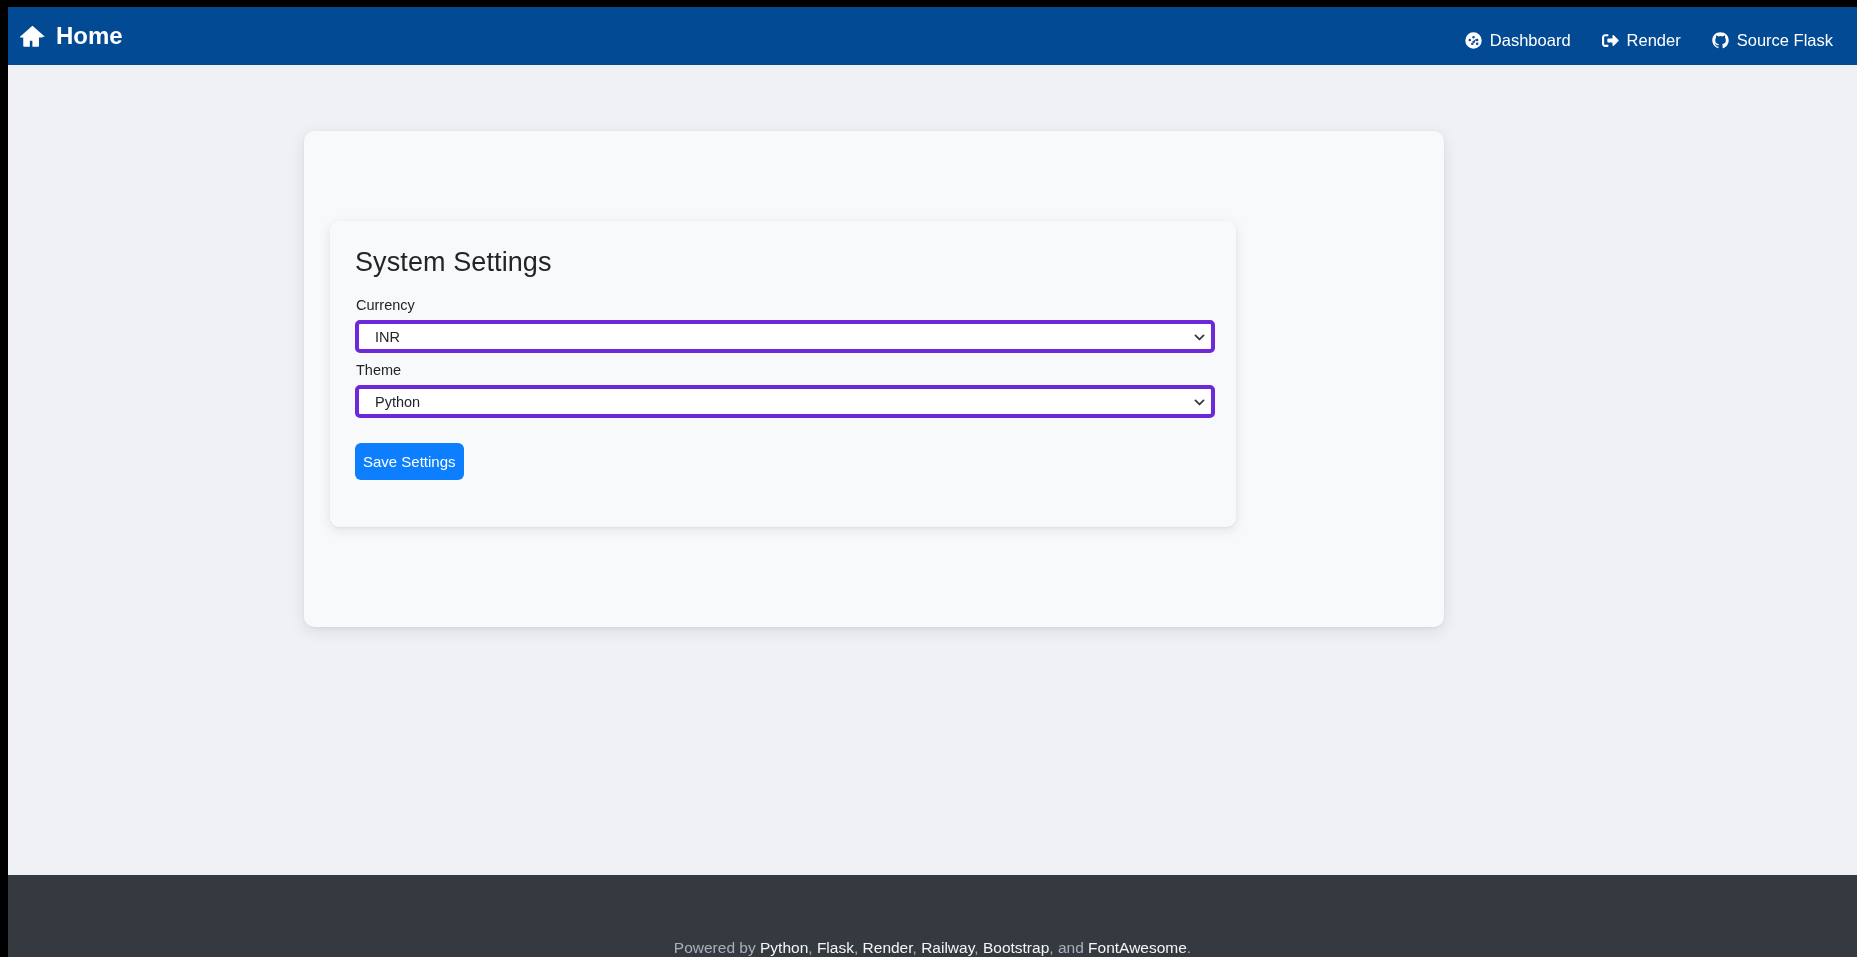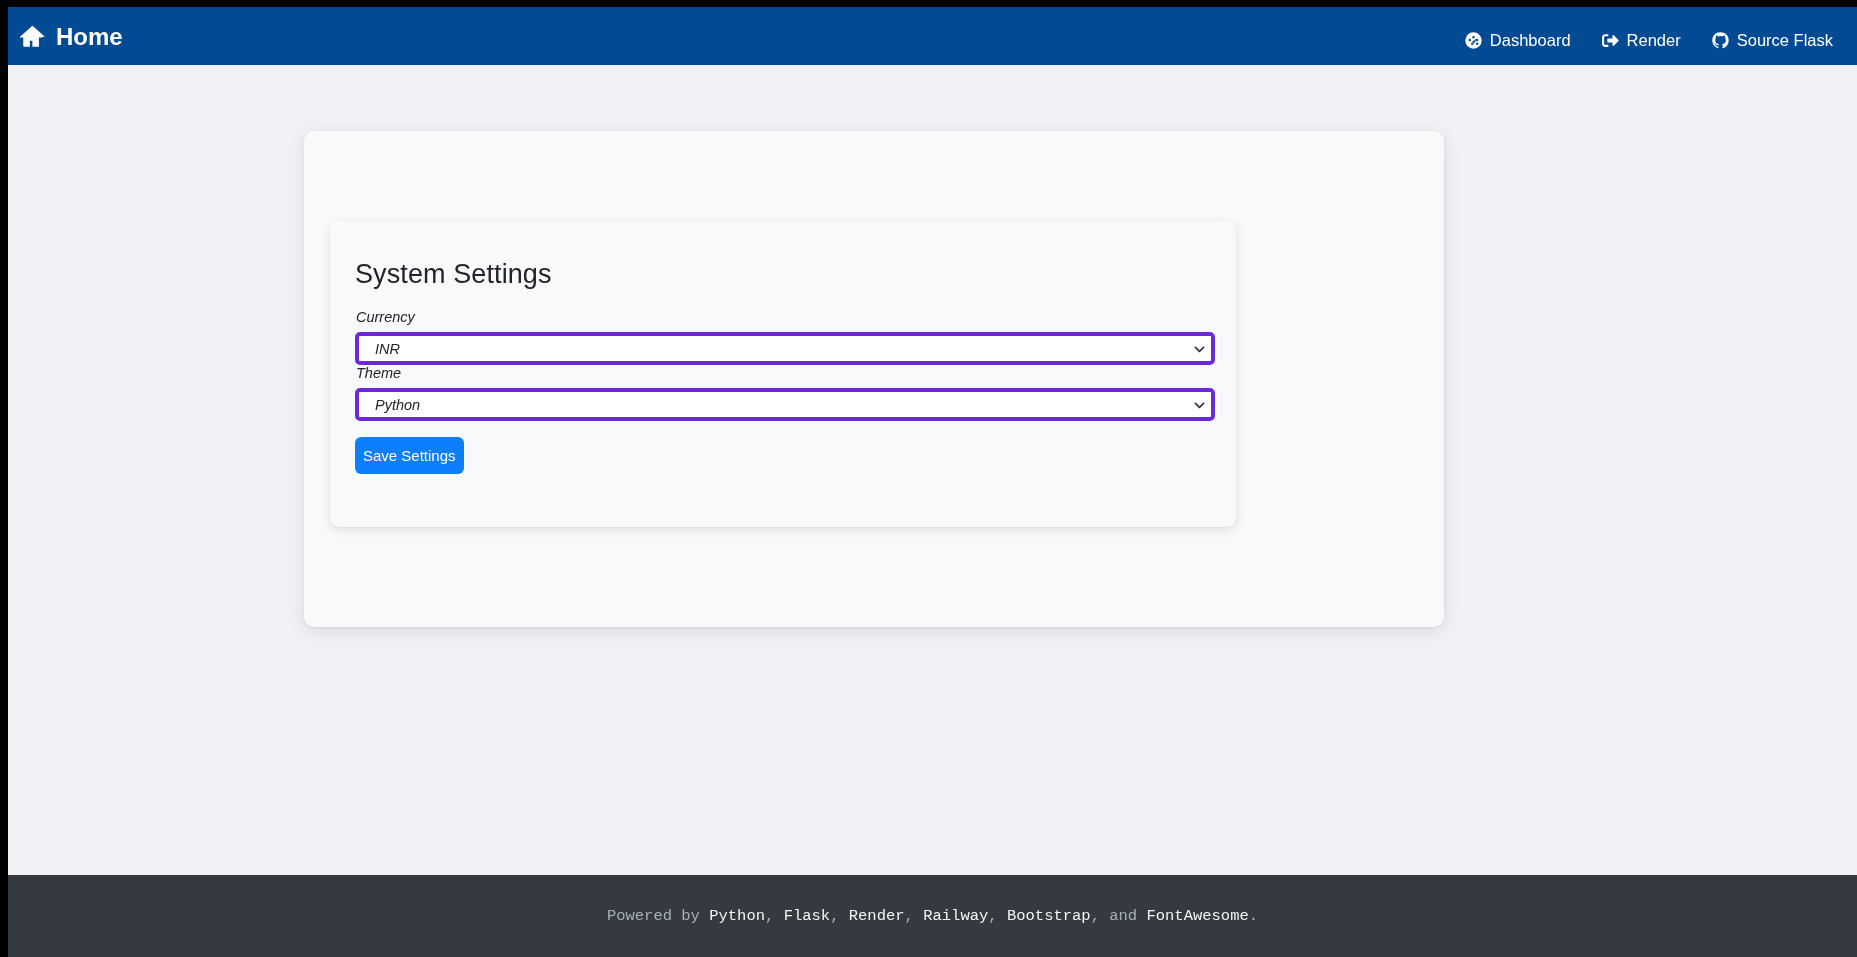--- a/index.html
+++ b/index.html
@@ -28,21 +28,21 @@
     flex: 0 0 auto;
     height: 58px;
     background: #034a94;
     display: flex;
     align-items: center;
     padding: 0 24px 0 12px;
     color: #ffffff;
   }
   .brand {
     display: flex;
-    align-items: flex-end;
+    align-items: center;
     gap: 11px;
     font-size: 24px;
     font-weight: bold;
     color: #ffffff;
     text-decoration: none;
     line-height: 1;
   }
   .brand .ic { display: flex; align-items: center; }
   .nav-right {
     margin-left: auto;
@@ -87,24 +87,24 @@
     height: 306px;
     background: #f8f9fa;
     border-radius: 9px;
     box-shadow: 0 3px 12px rgba(20,25,40,0.10), 0 1px 2px rgba(20,25,40,0.05);
   }
   .inner-pad { padding: 26px 25px 0 25px; }
   .card-title {
     font-size: 27px;
     font-weight: normal;
     color: #212529;
-    margin: 12px 0 19px 0;
+    margin: 0 0 19px 0;
     letter-spacing: 0.1px;
   }
-  .field { margin-bottom: 0; font-style: italic; }
+  .field { margin-bottom: 9px; }
   .field-label {
     display: block;
     font-size: 14.5px;
     color: #212529;
     margin: 0 0 7px 1px;
   }
   .select-wrap {
     position: relative;
     width: 860px;
     height: 33px;
@@ -146,23 +146,22 @@
     cursor: pointer;
     font-family: "Liberation Sans", sans-serif;
   }
 
   
   .footer {
     flex: 0 0 auto;
     height: 82px;
     background: #343a40;
     display: flex;
-    align-items: center;
+    align-items: flex-end;
     justify-content: center;
-    font-family: Liberation Mono, monospace;
   }
   .footer-text {
     font-size: 15.5px;
     color: #a9b0b7;
     white-space: nowrap;
   }
   .footer-text a {
     color: #f3f5f7;
     text-decoration: none;
   }

